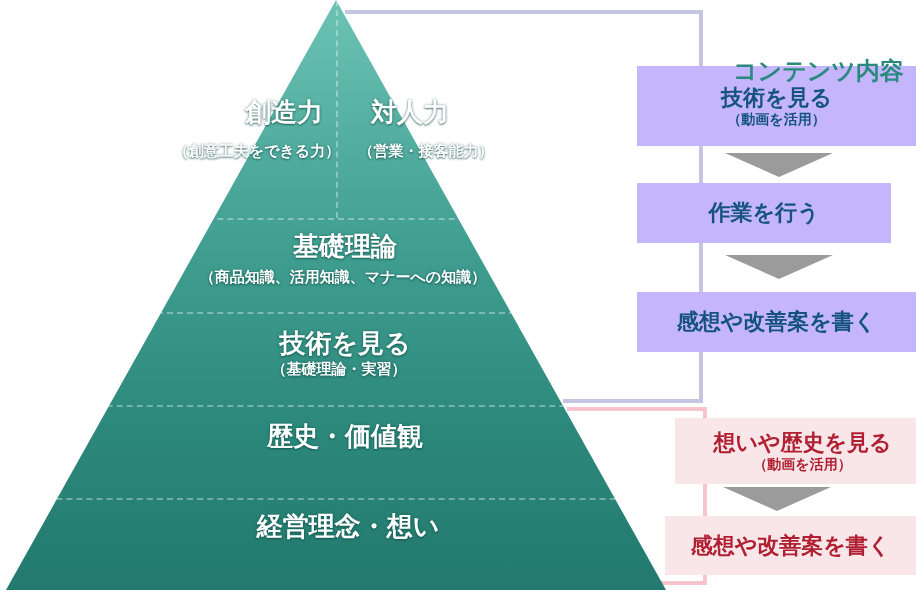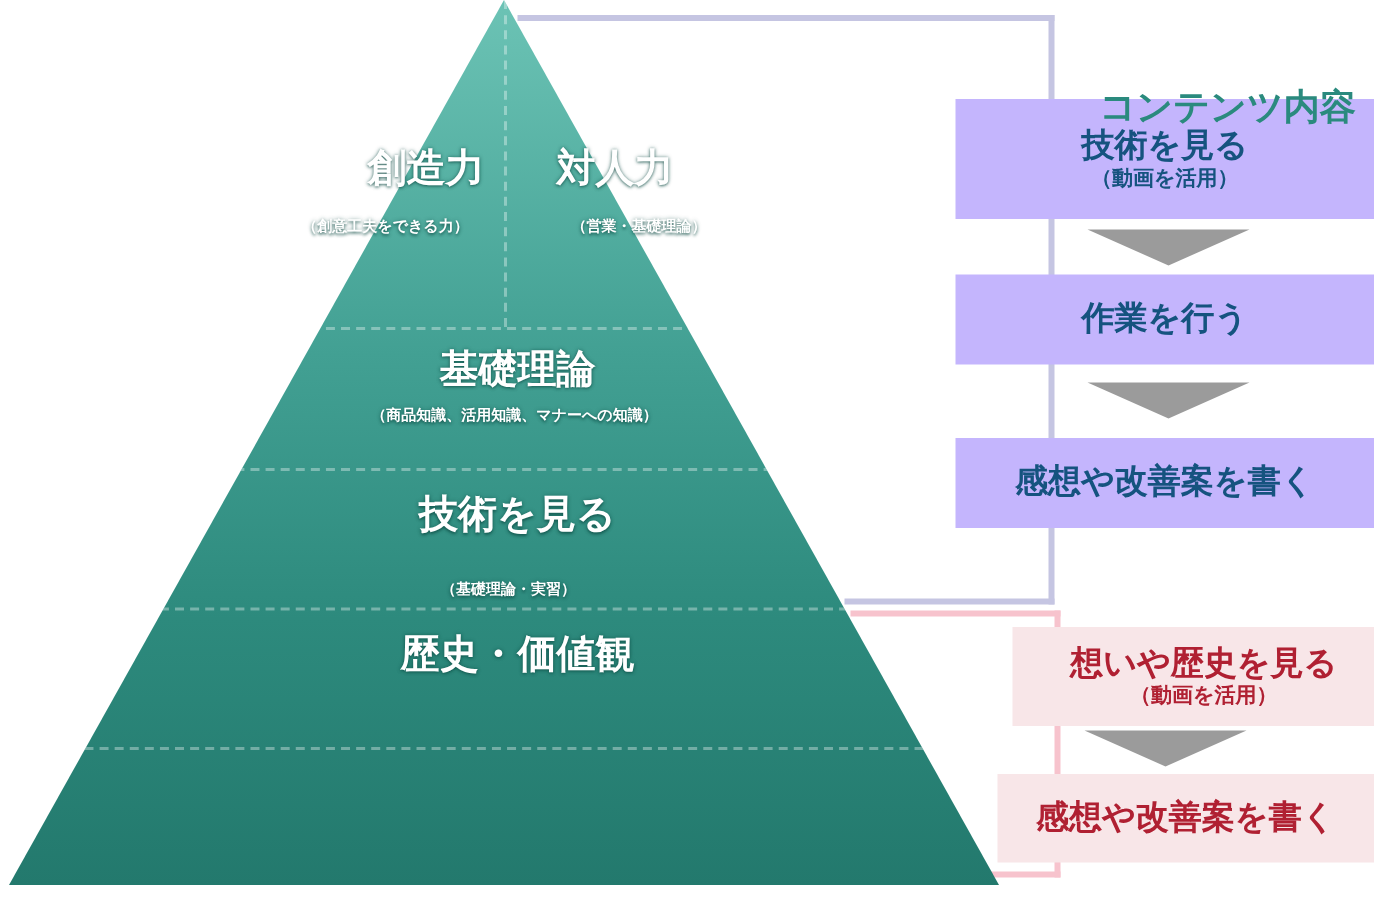--- a/index.html
+++ b/index.html
@@ -26,21 +26,21 @@
     position:absolute;top:0;left:50%;width:0;height:218px;
     border-left:2px dashed rgba(255,255,255,0.35);
   }
   .pyramid-labels{left:13px;top:0;width:916px;height:592px;z-index:4;pointer-events:none;}
   .p-label,.p-sub{
     position:absolute;transform:translate(-50%,-50%);
     color:#ffffff;font-weight:bold;white-space:nowrap;
     text-shadow:0 1px 2px rgba(13,74,66,0.65),0 0 3px rgba(13,74,66,0.45);
   }
   .p-label{font-size:26px;}
-  .p-sub{font-size:10px;}
+  .p-sub{font-size:15px;}
 
   
   .line{z-index:1;}
   .line.blue{background:#c5c5e2;}
   .line.pink{background:#f7c3cd;}
 
   
   .content-title{
     left:733px;top:15px;width:180px;
     color:#2a8a7e;font-size:24px;font-weight:bold;white-space:nowrap;
@@ -60,21 +60,21 @@
 
   .down-arrow{
     width:0;height:0;z-index:3;
     border-left:54px solid transparent;
     border-right:54px solid transparent;
     border-top:24px solid #9b9b9b;
   }
 
   
   #box-tech   {left:637px;top:66px; width:279px;height:80px;}
-  #box-work   {left:637px;top:183px;width:279px;height:60px;}
+  #box-work   {left:637px;top:183px;width:254px;height:60px;}
   #box-write1 {left:637px;top:292px;width:279px;height:60px;}
   #box-history{left:675px;top:418px;width:255px;height:66px;}
   #box-write2 {left:665px;top:516px;width:251px;height:59px;}
 
   #arrow1{left:725px;top:153px;}
   #arrow2{left:725px;top:255px;}
   #arrow3{left:723px;top:487px;}
 
   
   #bl-top {left:345px;top:10px; width:358px;height:4px;}
@@ -85,21 +85,21 @@
   #pk-bot {left:657px;top:581px;width:50px; height:4px;}
 
   
   #lbl-souzou   {left:271px;top:112px;}
   #sub-souzou   {left:244px;top:151px;}
   #lbl-taijin   {left:397px;top:112px;}
   #sub-taijin   {left:413px;top:151px;}
   #lbl-chiteki  {left:332px;top:246px;}
   #sub-chiteki  {left:330px;top:277px;}
   #lbl-kiso     {left:332px;top:343px;}
-  #sub-kiso     {left:326px;top:369px;margin-top:24px;}
+  #sub-kiso     {left:326px;top:369px;}
   #lbl-rekishi  {left:332px;top:436px;}
   #lbl-keiei    {left:335px;top:526px;}
 </style>
 </head>
 <body>
 
 <div class="abs line blue" id="bl-top"></div>
 <div class="abs line blue" id="bl-vert"></div>
 <div class="abs line blue" id="bl-bot"></div>
 <div class="abs line pink" id="pk-top"></div>
@@ -111,26 +111,27 @@
   <div class="divider-h" style="top:218px"></div>
   <div class="divider-h" style="top:312px"></div>
   <div class="divider-h" style="top:405px"></div>
   <div class="divider-h" style="top:498px"></div>
 </div>
 
 <div class="abs pyramid-labels">
   <span class="p-label" id="lbl-souzou">創造力</span>
   <span class="p-sub" id="sub-souzou">（創意工夫をできる力）</span>
   <span class="p-label" id="lbl-taijin">対人力</span>
-  <span class="p-sub" id="sub-taijin">（営業・基礎理論）</span>
+  <span class="p-sub" id="sub-taijin">（営業・接客能力）</span>
   <span class="p-label" id="lbl-chiteki">基礎理論</span>
   <span class="p-sub" id="sub-chiteki">（商品知識、活用知識、マナーへの知識）</span>
   <span class="p-label" id="lbl-kiso">技術を見る</span>
   <span class="p-sub" id="sub-kiso">（基礎理論・実習）</span>
   <span class="p-label" id="lbl-rekishi">歴史・価値観</span>
+  <span class="p-label" id="lbl-keiei">経営理念・想い</span>
 </div>
 
 <div class="abs content-title">コンテンツ内容</div>
 
 <div class="abs flow-box blue" id="box-tech">
   <span class="main">技術を見る</span>
   <span class="sub">（動画を活用）</span>
 </div>
 
 <div class="abs down-arrow" id="arrow1"></div>

